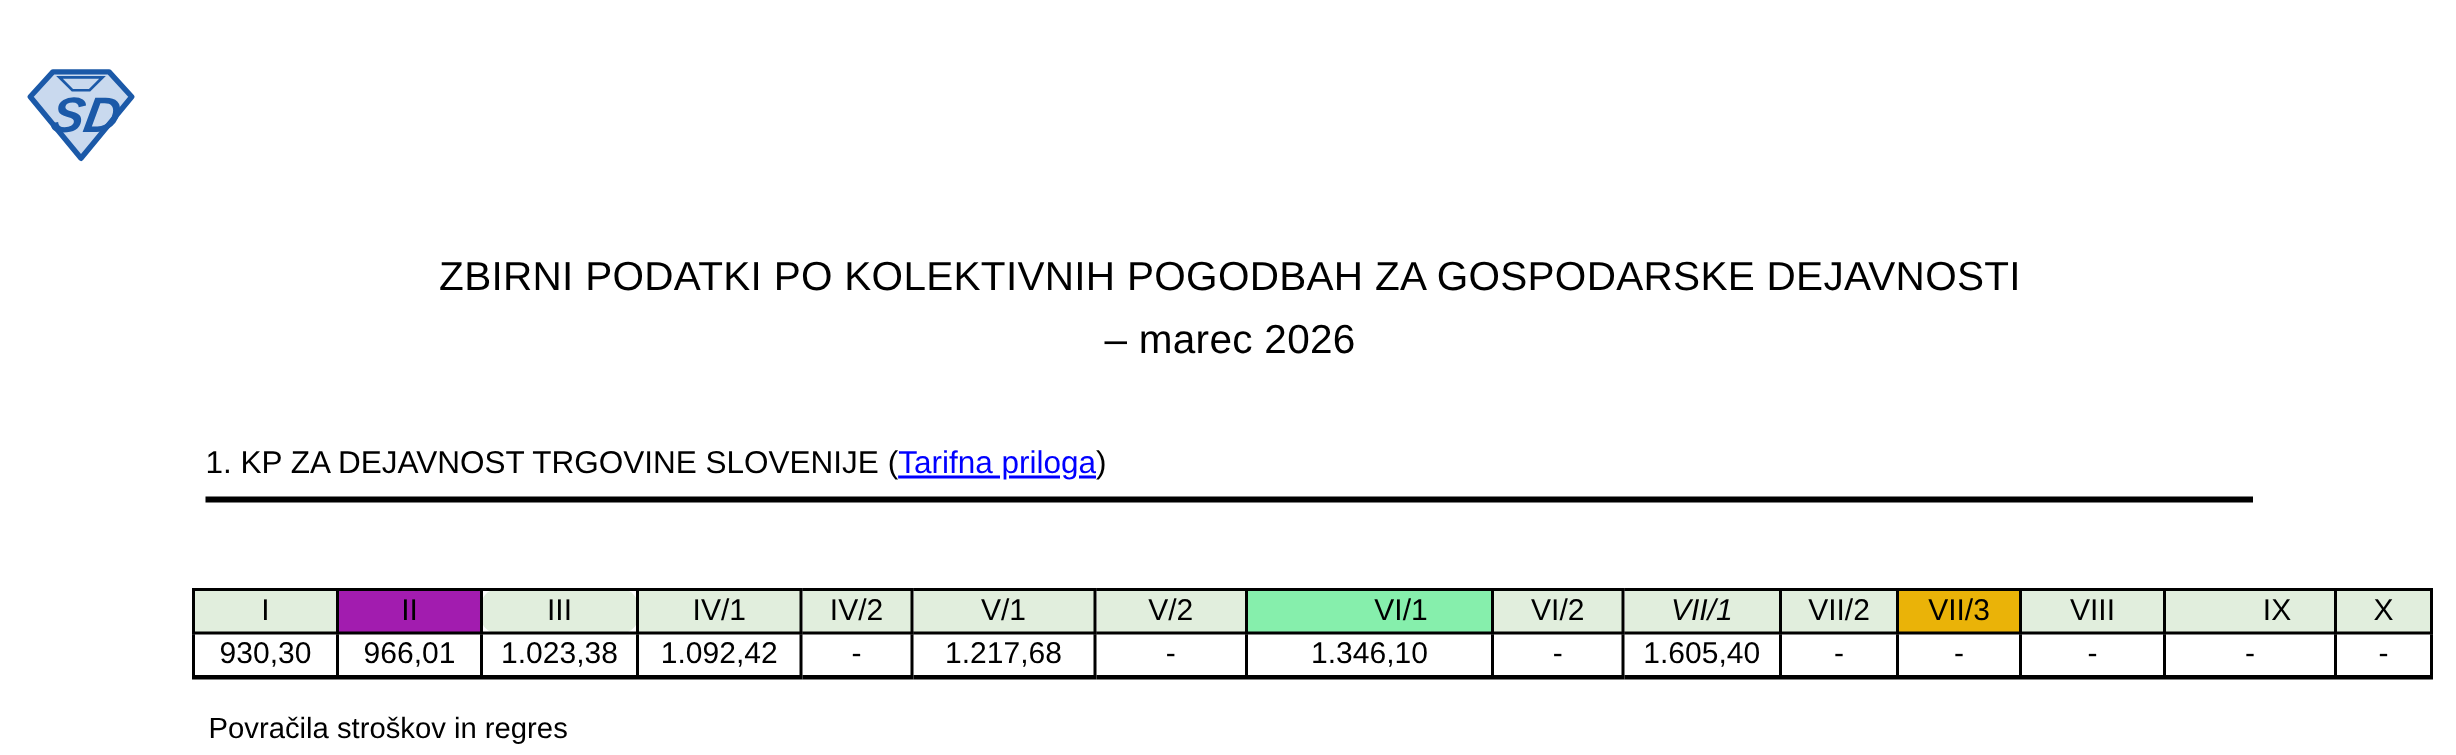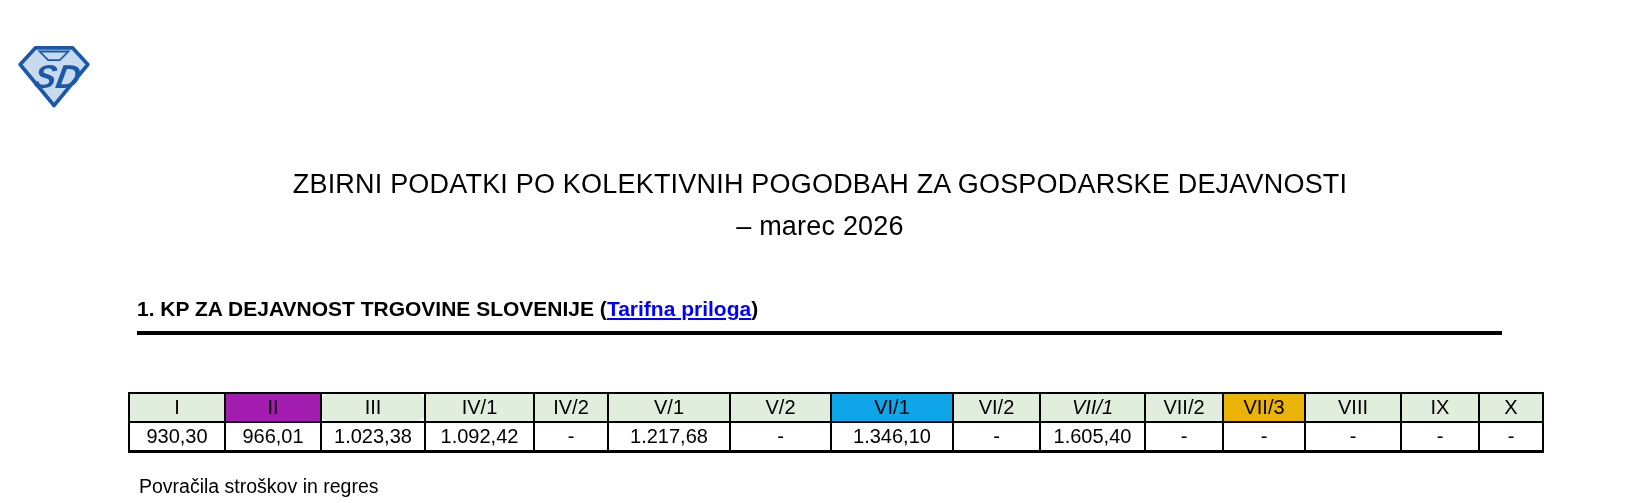--- a/index.html
+++ b/index.html
@@ -36,21 +36,21 @@
     font-weight: normal;
     font-size: 27px;
     line-height: 42px;
     letter-spacing: 0.2px;
   }
   .section-heading {
     position: absolute;
     left: 137px;
     top: 297px;
     font-size: 21px;
-    font-weight: bold;
+    font-weight: normal;
     white-space: nowrap;
   }
   .section-heading a {
     text-decoration: underline;
     cursor: pointer;
   }
   .heading-rule {
     position: absolute;
     left: 137px;
     top: 331px;
@@ -116,27 +116,27 @@
   <table class="tariff">
     <thead>
       <tr>
           <th style="width: 94px; background: rgb(225, 238, 221);">I</th>
           <th style="width: 94px; background: #a21caf;">II</th>
           <th style="width: 102px; background: rgb(225, 238, 221); border-radius: 10px;">III</th>
           <th style="width: 107px; background: rgb(225, 238, 221);">IV/1</th>
           <th style="width: 72px; background: rgb(225, 238, 221);">IV/2</th>
           <th style="width: 120px; background: rgb(225, 238, 221); margin-top: 26px;">V/1</th>
           <th style="width: 99px; background: rgb(225, 238, 221);">V/2</th>
-          <th style="width: 120px; background: #0ea5e9;">VI/1</th>
+          <th style="width: 120px; background: #86efac; padding-left: 42px;">VI/1</th>
           <th style="width: 85px; background: rgb(225, 238, 221);">VI/2</th>
           <th style="width: 103px; background: rgb(225, 238, 221); font-style: italic;">VII/1</th>
           <th style="width: 76px; background: rgb(225, 238, 221);">VII/2</th>
           <th style="width: 80px; background: #eab308;">VII/3</th>
           <th style="width: 94px; background: rgb(225, 238, 221);">VIII</th>
-          <th style="width: 76px; background: rgb(225, 238, 221);">IX</th>
+          <th style="width: 76px; background: rgb(225, 238, 221); padding-left: 36px;">IX</th>
           <th style="width: 62px; background: rgb(225, 238, 221);">X</th>
         </tr>
     </thead>
     <tbody>
       <tr>
           <td>930,30</td>
           <td>966,01</td>
           <td>1.023,38</td>
           <td>1.092,42</td>
           <td>-</td>

